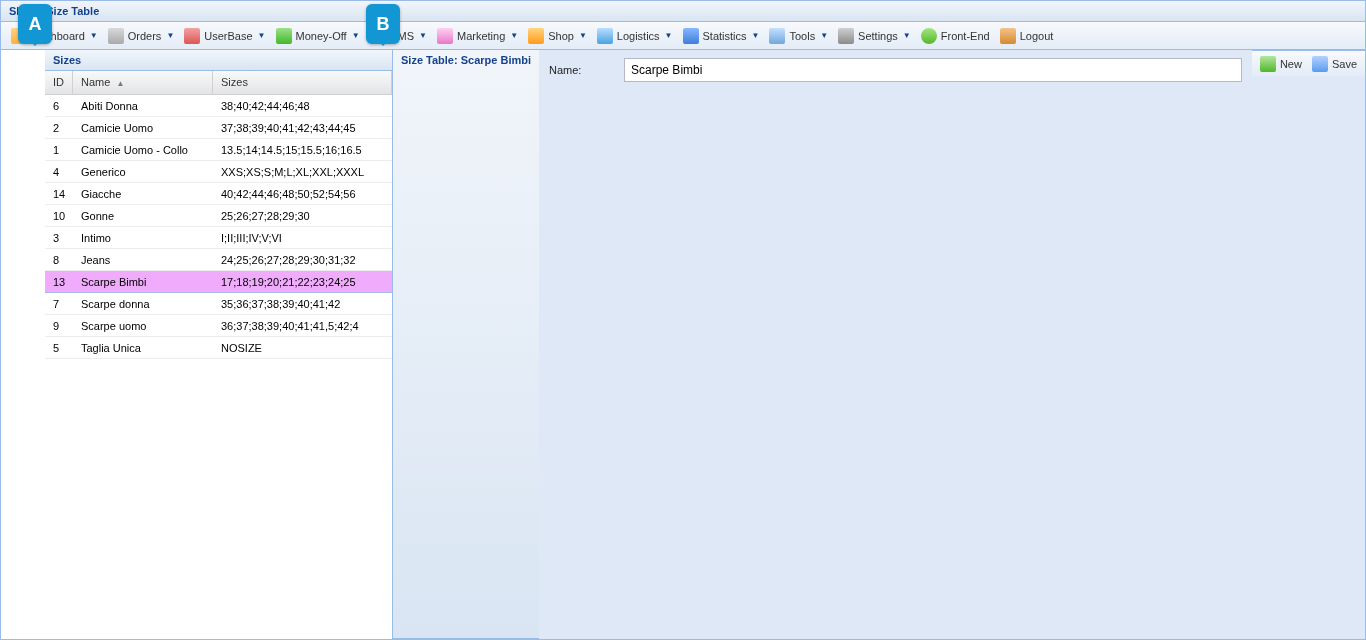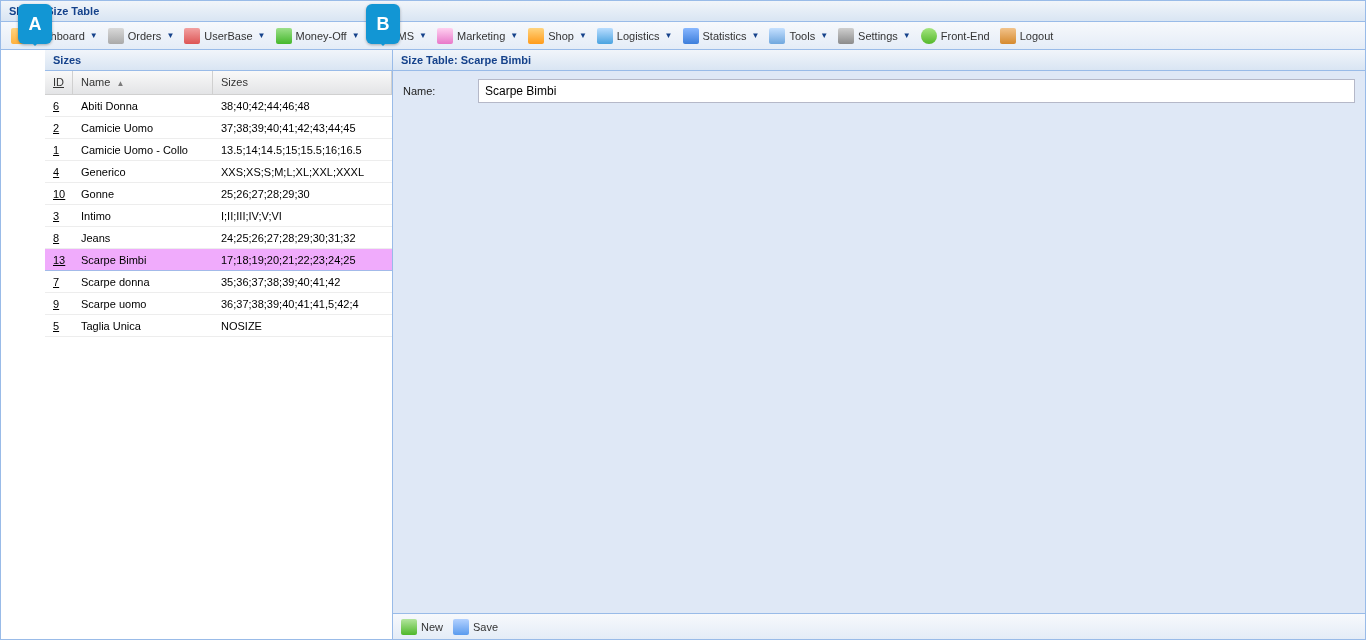--- a/index.html
+++ b/index.html
@@ -8,29 +8,29 @@
 .title-bar { background:linear-gradient(#f1f5fa,#d9e5f3); color:#15428b; font-weight:bold; font-size:11px; padding:4px 8px; border-bottom:1px solid #99bbe8; }
 .toolbar { background:linear-gradient(#f7f9fc,#e4ecf7); border-bottom:1px solid #99bbe8; padding:3px 6px; display:flex; align-items:center; gap:2px; height:28px; }
 .toolbar .tb-item { display:flex; align-items:center; gap:4px; padding:2px 4px; cursor:pointer; border-radius:2px; }
 .toolbar .tb-item .arrow { font-size:8px; color:#15428b; margin-left:1px; }
 .toolbar .tb-text { color:#333; font-size:11px; }
 .main-split { flex:1; display:flex; overflow:hidden; }
 .left-panel { width:348px; border-right:1px solid #99bbe8; display:flex; flex-direction:column; background:#fff;margin-left:44px; }
 .panel-header { background:linear-gradient(#f1f5fa,#d9e5f3); color:#15428b; font-weight:bold; font-size:11px; padding:4px 8px; border-bottom:1px solid #99bbe8; }
 .grid-head { display:flex; background:linear-gradient(#f9f9f9,#e3e4e6); border-bottom:1px solid #d0d0d0; height:24px; }
 .grid-head .gh { border-right:1px solid #d0d0d0; padding:5px 8px; font-size:11px; color:#333; text-align:left; overflow:hidden; white-space:nowrap; }
-.col-id { width:28px; text-align:center;text-decoration:underline; }
+.col-id { width:28px; text-align:center; }
 .col-name { width:140px; }
 .col-sizes { flex:1; }
 .grid-body { flex:1; overflow:auto; }
 .grid-row { display:flex; border-bottom:1px solid #ededed; height:22px; align-items:center; cursor:pointer; }
 .grid-row.selected { background:#f0abfc; border-bottom-color:#a3bae9;justify-content:center; }
 .grid-row .gc { padding:0 8px; font-size:11px; overflow:hidden; white-space:nowrap; text-overflow:clip; border-right:1px solid transparent; }
 .gc.col-id { text-align:right; padding-right:14px; }
-.right-panel { flex:1; display:flex; flex-direction:column; background:#dfe8f6; }
+.right-panel { flex:1; display:flex; flex-direction:row; background:#dfe8f6; }
 .form-body { flex:1; background:#dfe8f6; padding:8px 10px; }
 .form-row { display:flex; align-items:center; }
 .form-row label { width:75px; font-size:11px; color:#222; }
 .form-row .help { width:12px; height:12px; border-radius:50%; background:#b6cef0; color:#fff; font-size:8px; display:flex; align-items:center; justify-content:center; margin-left:-10px; margin-right:6px; }
 .form-row input { flex:1; border:1px solid #b5b8c8; padding:4px 6px; font-size:12px; color:#000; background:#fff; }
 .bottom-tb { background:linear-gradient(#f7f9fc,#e4ecf7); border-top:1px solid #99bbe8; padding:3px 8px; display:flex; align-items:center; gap:10px; height:26px; }
 .bottom-tb .btn { display:flex; align-items:center; gap:4px; cursor:pointer; font-size:11px; color:#333; }
 .sort-arrow { font-size:8px; color:#7a7a7a; margin-left:3px; }
 .bubble { position:absolute; z-index:1000; width:34px; height:40px; background:#1296d4; color:#fff; font-weight:bold; font-size:18px; display:flex; align-items:center; justify-content:center; border-radius:6px; box-shadow:0 1px 3px rgba(0,0,0,.3); }
 .bubble::after { content:""; position:absolute; bottom:-8px; left:50%; transform:translateX(-50%); border:6px solid transparent; border-top-color:#1296d4; }
@@ -144,20 +144,25 @@
             <div class="gc col-id">1</div>
             <div class="gc col-name">Camicie Uomo - Collo</div>
             <div class="gc col-sizes">13.5;14;14.5;15;15.5;16;16.5</div>
           </div>
           <div class="grid-row">
             <div class="gc col-id">4</div>
             <div class="gc col-name">Generico</div>
             <div class="gc col-sizes">XXS;XS;S;M;L;XL;XXL;XXXL</div>
           </div>
           <div class="grid-row">
+            <div class="gc col-id">14</div>
+            <div class="gc col-name">Giacche</div>
+            <div class="gc col-sizes">40;42;44;46;48;50;52;54;56</div>
+          </div>
+          <div class="grid-row">
             <div class="gc col-id">10</div>
             <div class="gc col-name">Gonne</div>
             <div class="gc col-sizes">25;26;27;28;29;30</div>
           </div>
           <div class="grid-row">
             <div class="gc col-id">3</div>
             <div class="gc col-name">Intimo</div>
             <div class="gc col-sizes">I;II;III;IV;V;VI</div>
           </div>
           <div class="grid-row">

